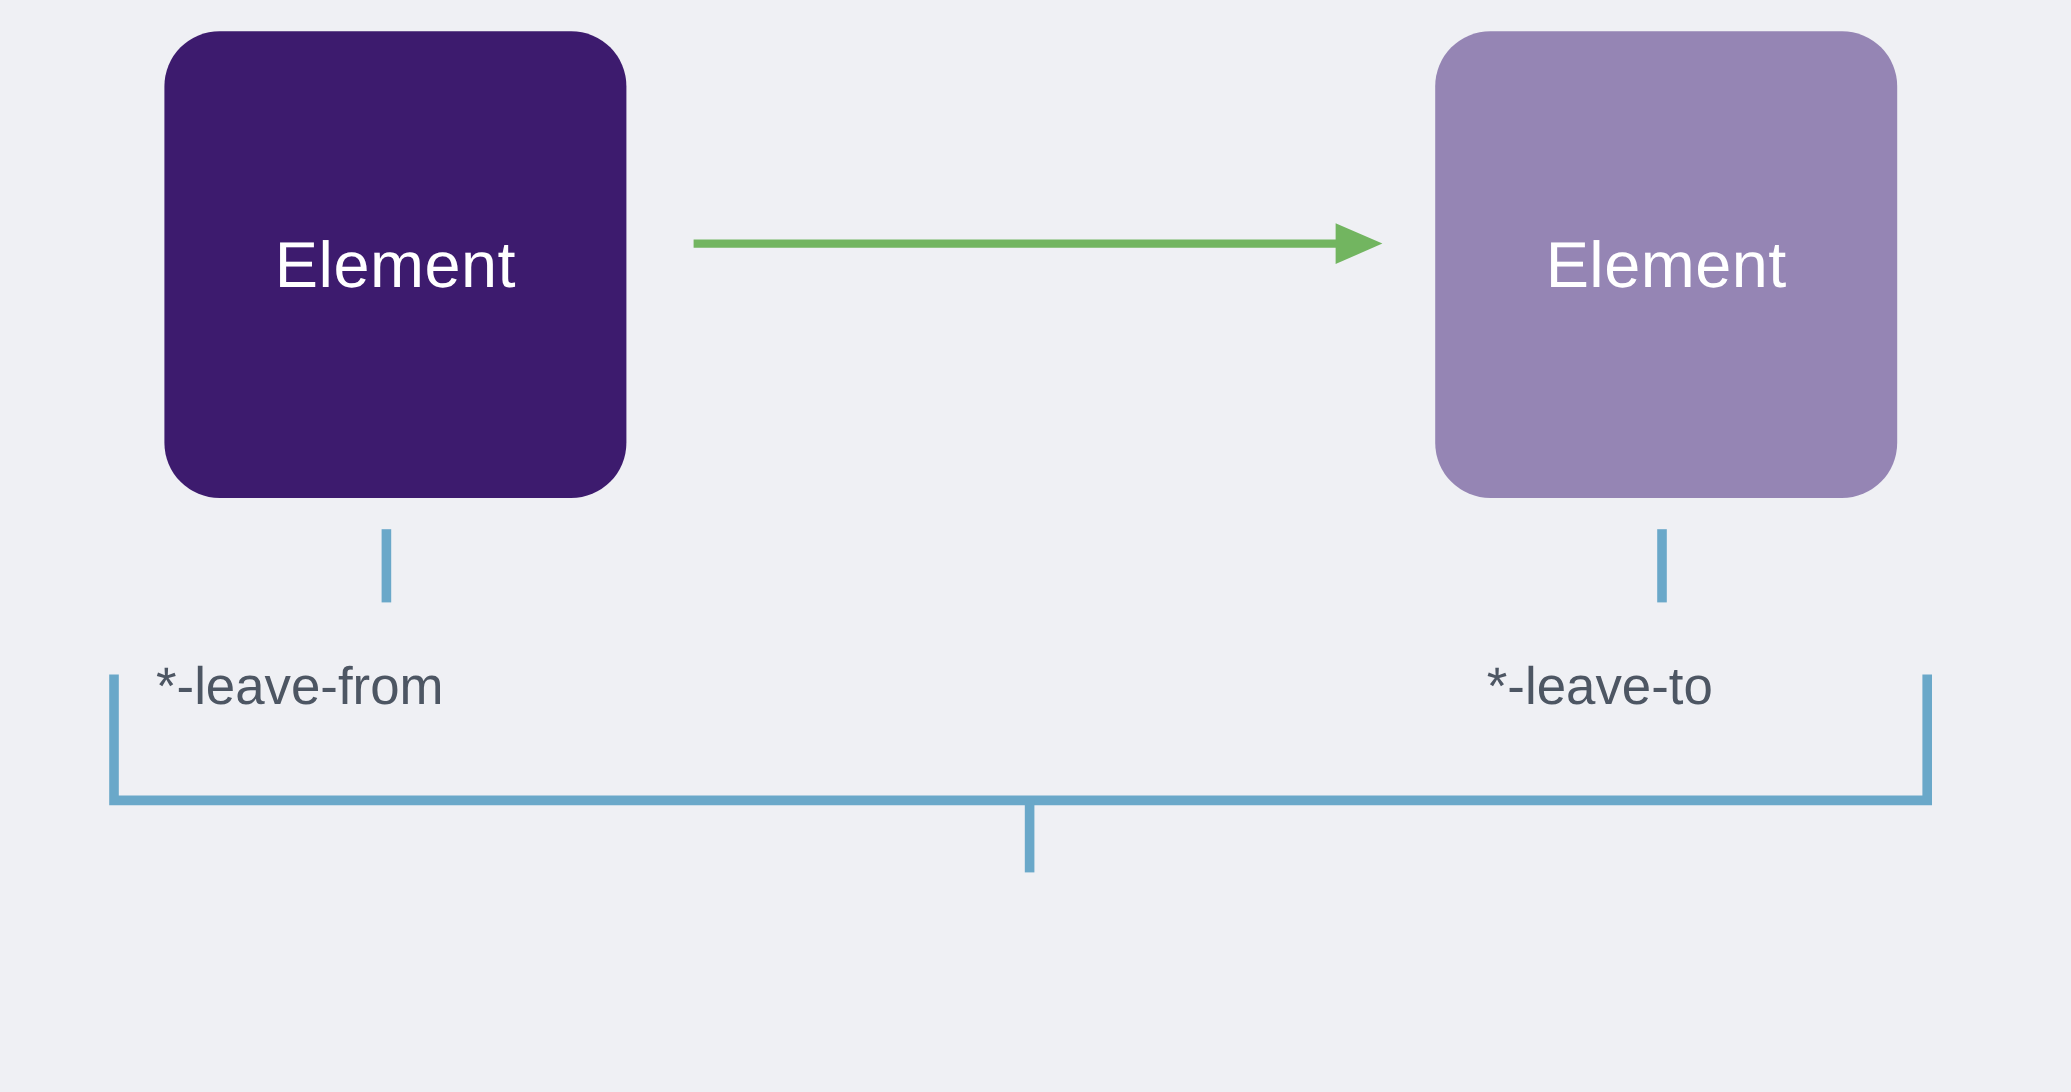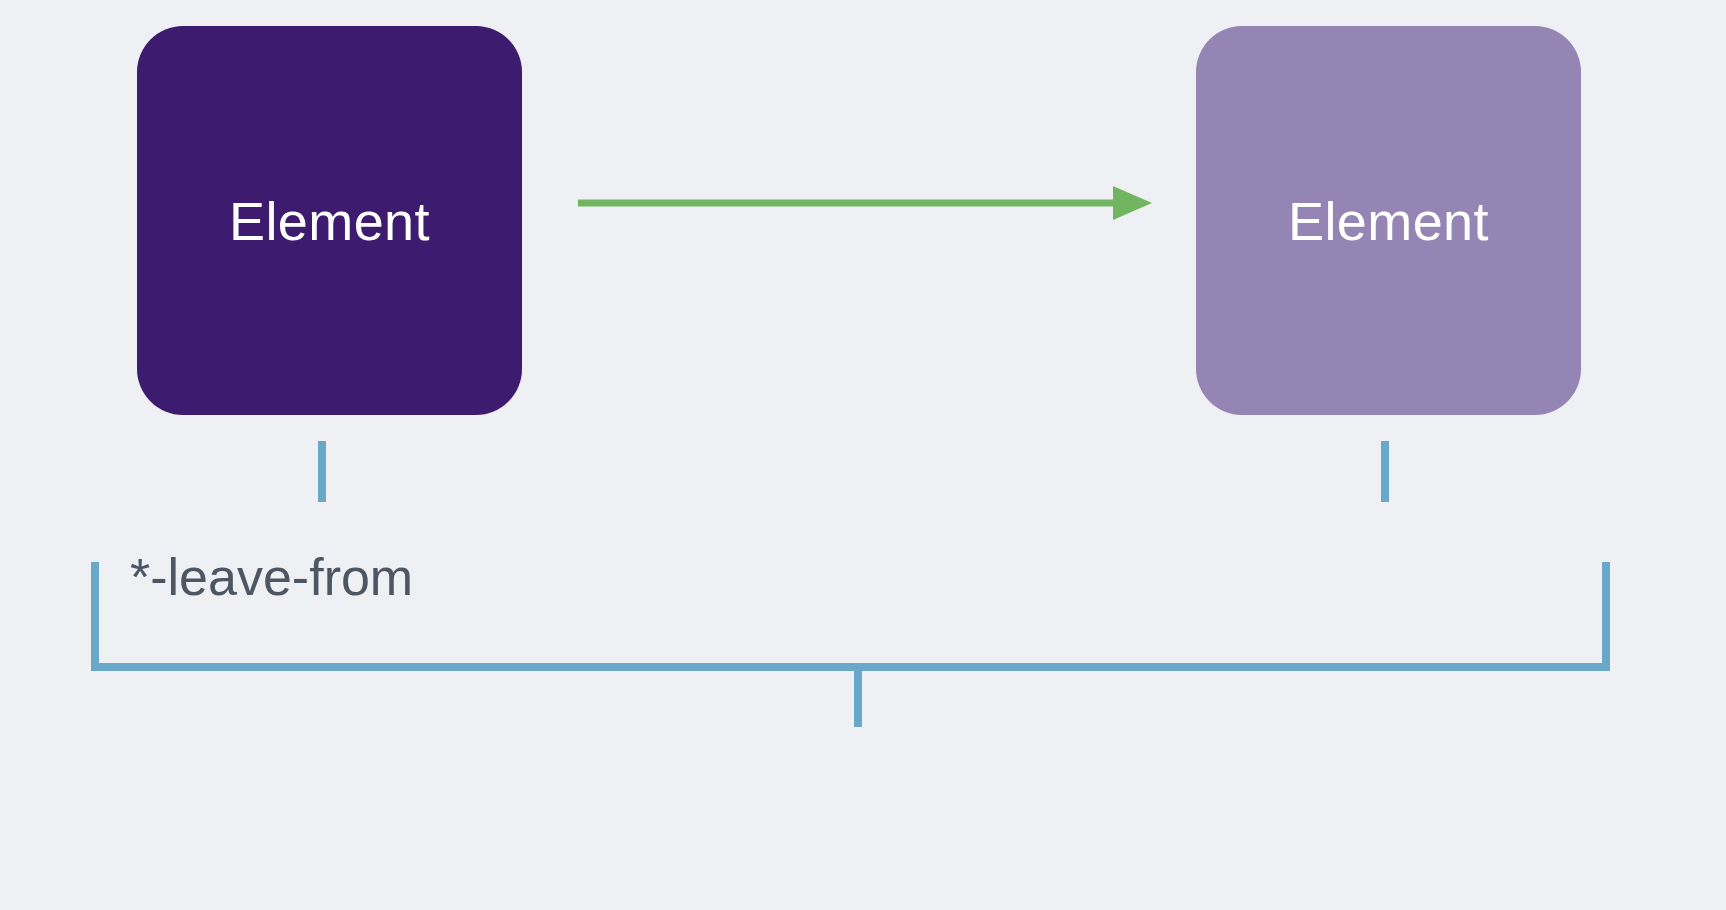--- a/index.html
+++ b/index.html
@@ -47,21 +47,21 @@
   }
   #box-to {
     left: 1196px;
     top: 26px;
     width: 385px;
     height: 389px;
   }
   .class-label {
     position: absolute;
     color: #4d5663;
-    font-size: 52px;
+    font-size: 44px;
     font-weight: 400;
     white-space: nowrap;
     line-height: 1;
     font-family: "Liberation Sans", sans-serif;
   }
   #label-leave-from {
     left: 130px;
     top: 551px;
   }
   #label-leave-to {
@@ -97,15 +97,16 @@
   <div class="node-box" id="box-from" style="background:#3d1b6e;">
     <span class="node-label">Element</span>
   </div>
 
   <div class="node-box" id="box-to" style="background:#9585b4;">
     <span class="node-label">Element</span>
   </div>
 
   <div class="class-label" id="label-leave-from">*-leave-from</div>
 
+  <div class="class-label" id="label-leave-to">*-leave-to</div>
 
 
 </div>
 
 </body></html>

